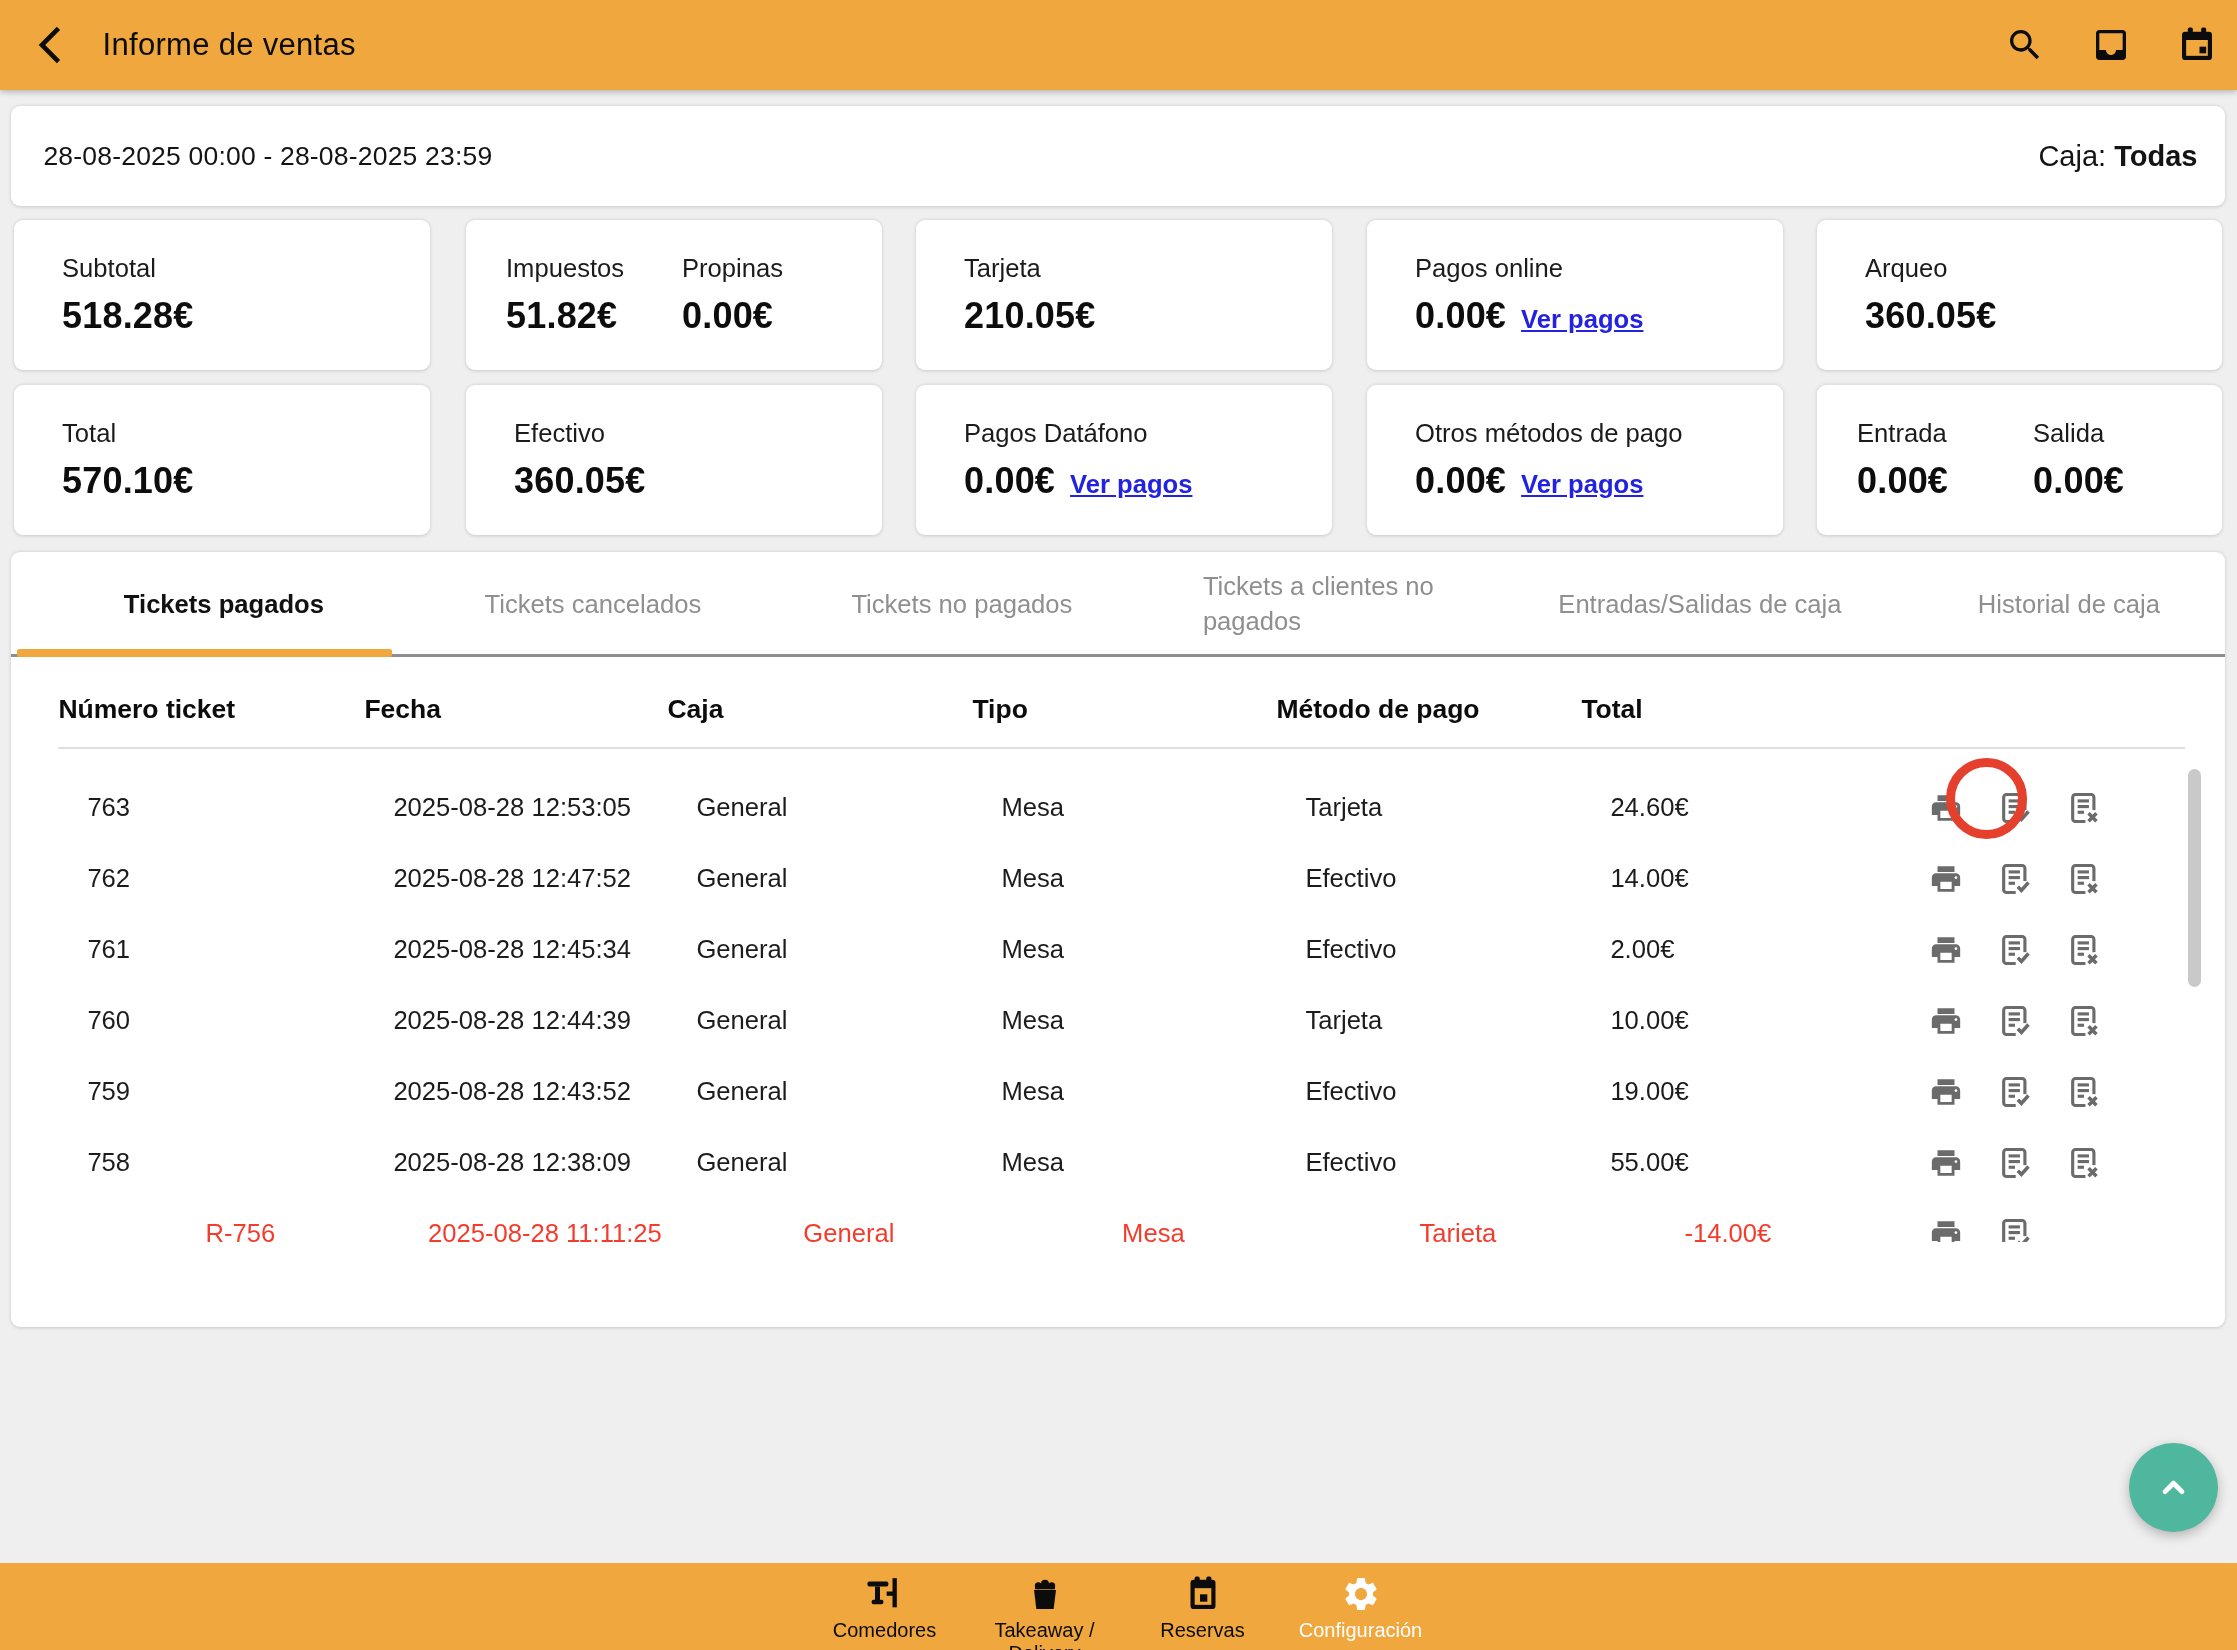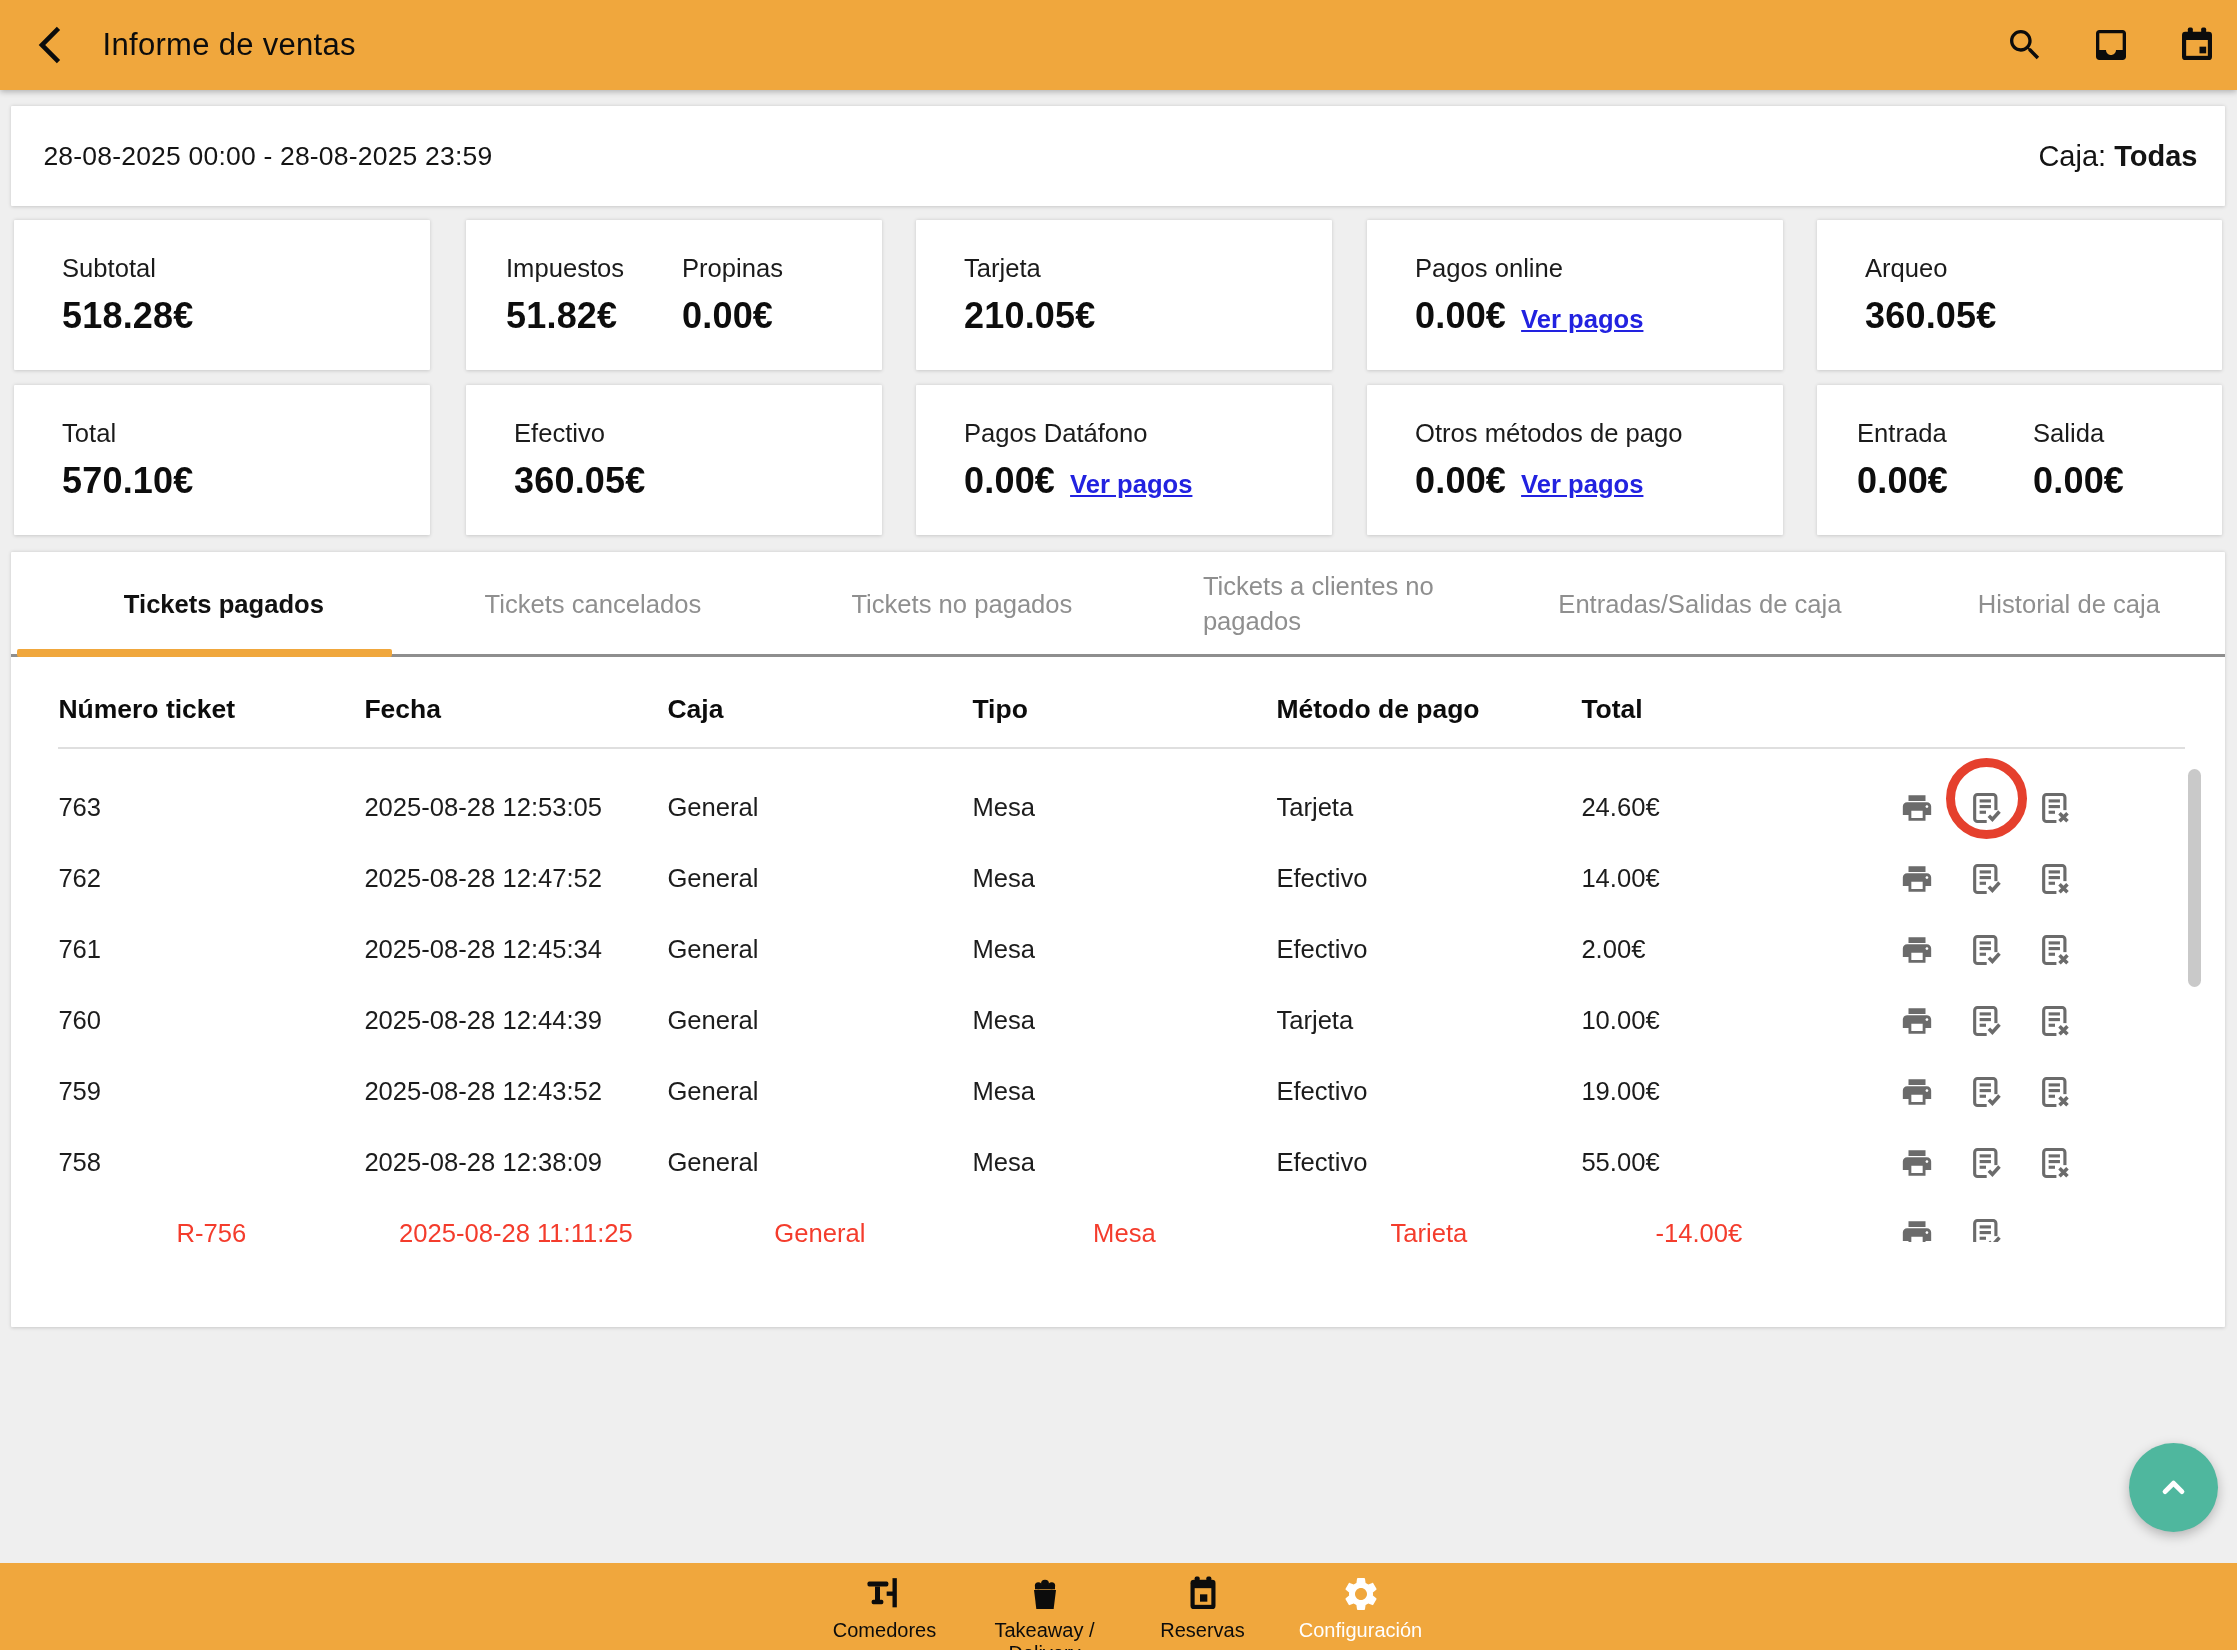--- a/index.html
+++ b/index.html
@@ -14,21 +14,21 @@
     position:absolute; left:0; top:0; width:2237px; height:90px;
     background:#F0A73D; display:flex; align-items:center;
     box-shadow:0 1.9px 5.7px rgba(0,0,0,0.25); z-index:30;
   }
   .back-btn { width:57px; height:57px; margin-left:21px; display:flex; align-items:center; justify-content:center; }
   .appbar-title { font-size:31px; font-weight:500; color:#0c0c0c; margin-left:24.6px; letter-spacing:0.3px; }
   .appbar-actions { position:absolute; right:19px; top:0; height:90px; display:flex; align-items:center; gap:44px; }
   .appbar-icon { width:42px; height:42px; display:flex; align-items:center; justify-content:center; }
   
   .card {
-    position:absolute; background:#ffffff; border-radius:1px;
+    position:absolute; background:#ffffff; border-radius:9px;
     box-shadow:0 0.9px 3.8px rgba(0,0,0,0.16);
   }
   .filter-card { left:11.4px; top:106px; width:2214px; height:100px; display:flex; align-items:center; }
   .date-range { font-size:26.5px; color:#141414; margin-left:32px; letter-spacing:0.2px; }
   .caja { position:absolute; right:28px; font-size:29px; color:#141414; }
   .caja b { font-weight:700; }
   .sum-card { width:416px; height:150px; padding:34px 0 0 48px; }
   .sum-label { font-size:25.6px; color:#1b1b1b; }
   .sum-value { font-size:36px; font-weight:700; color:#0d0d0d; margin-top:12.3px; letter-spacing:0.2px; }
   .val-row { display:flex; align-items:baseline; gap:15px; }
@@ -43,21 +43,21 @@
          font-size:25.6px; color:#8F8F8F; line-height:1.35; text-align:center; cursor:pointer; }
   .tab span { display:inline-block; text-align:left; }
   .tab.active { color:#111; font-weight:700; }
   .tab .wrap { max-width:256px; }
   .tabline-gray { position:absolute; left:0; top:102px; width:2214px; height:2.8px; background:#8E8E8E; }
   .tabline-orange { position:absolute; left:5.7px; top:97px; width:375px; height:7.6px; background:#F0A73D; border-radius:1.9px; }
   .thead { position:absolute; left:0; top:123px; width:2214px; height:68px;
            display:grid; grid-template-columns:306px 303px 305px 304px 305px 235px;
            align-items:center; padding-left:47px; font-size:26.5px; font-weight:700; color:#0c0c0c; }
   .head-div { position:absolute; left:47px; top:195px; width:2127px; height:1.9px; background:#DFDFDF; }
-  .rows-viewport { position:absolute; left:0; top:199px; width:2214px; height:491px; overflow:hidden; padding-top:21px; }
+  .rows-viewport { position:absolute; left:0; top:199px; width:2214px; height:491px; overflow:hidden; padding-top:21px;padding-left:29px; }
   .trow { position:relative; height:71px; display:grid;
           grid-template-columns:306px 303px 305px 304px 305px 235px;
           align-items:center; padding-left:47px; font-size:25.6px; color:#1c1c1c; }
   .trow.neg { color:#F43C2C;text-align:center; }
   .row-icons { position:absolute; left:1886px; top:50%; transform:translateY(-50%); display:flex; gap:29px; }
   .icon-btn { width:40px; height:40px; display:flex; align-items:center; justify-content:center; color:#6B6B6B; cursor:pointer; }
   .ic { width:34px; height:34px; }
   .annotation-circle {
     position:absolute; left:1935px; top:6.6px; width:81px; height:81px;
     border:9.5px solid #E5402D; border-radius:50%; z-index:5; pointer-events:none;

